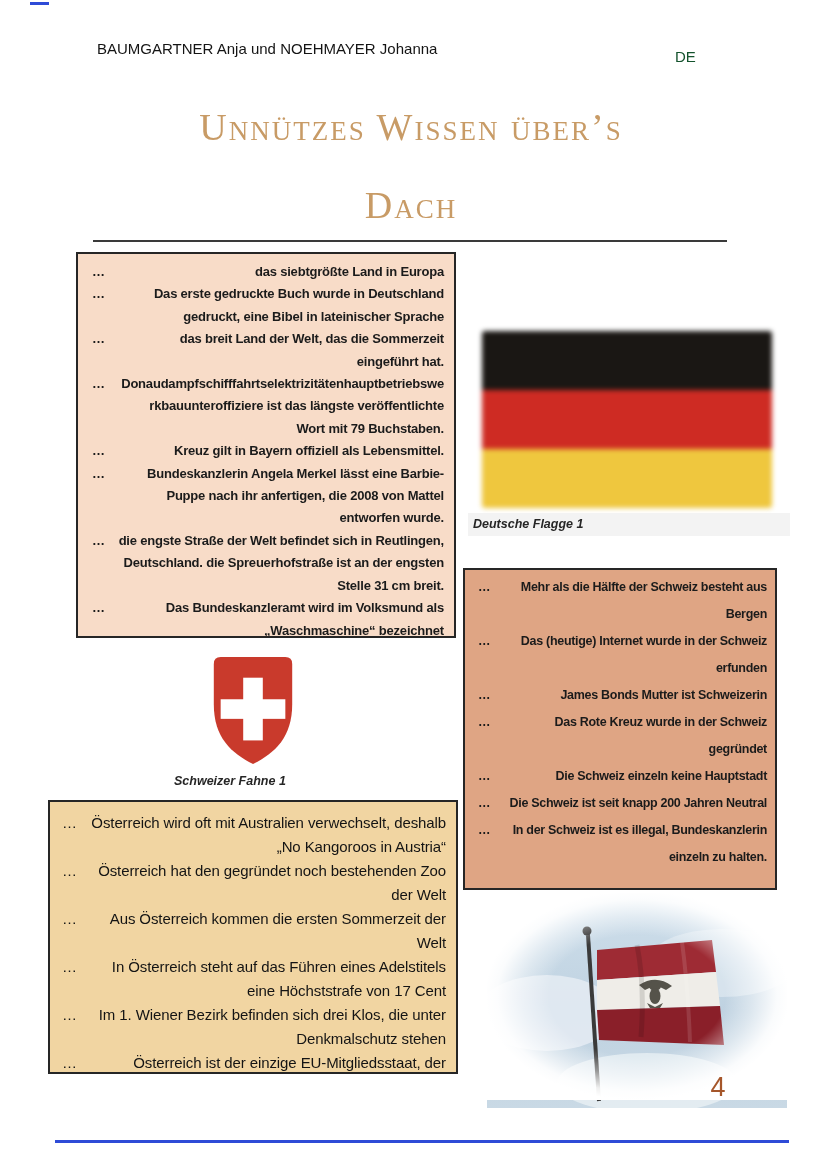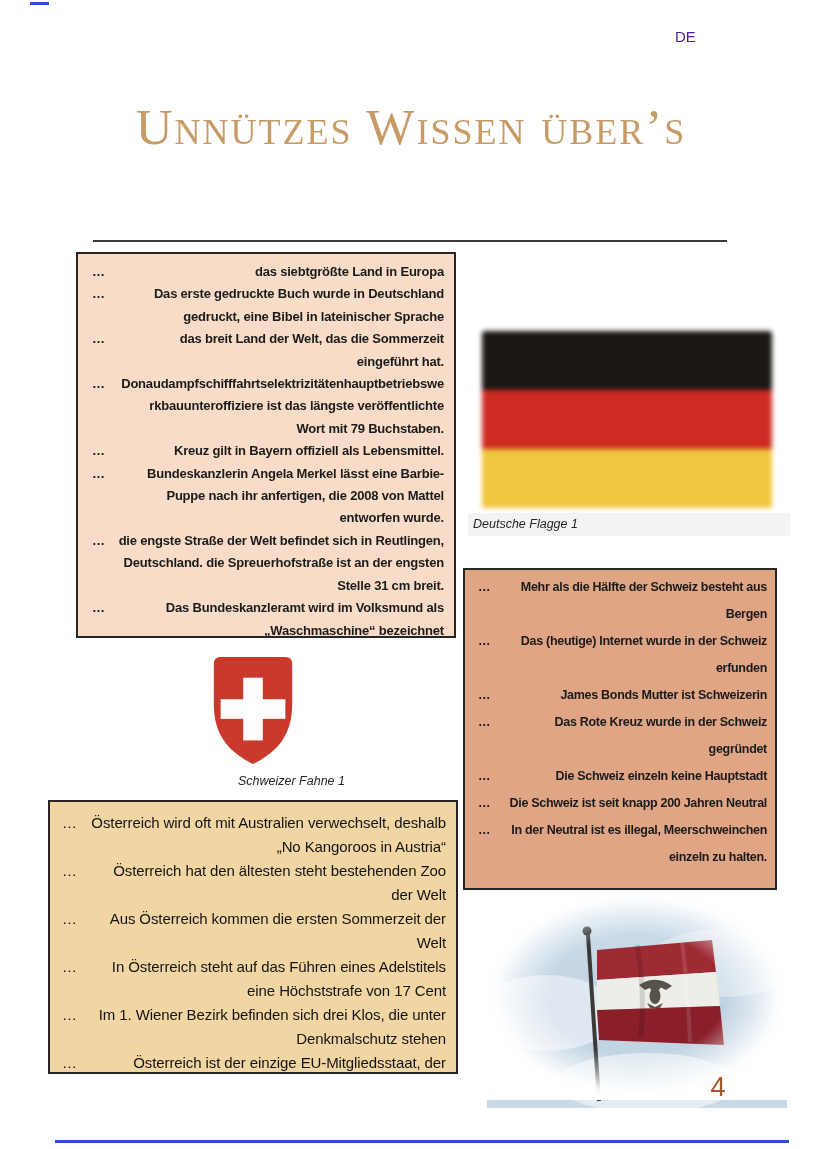--- a/index.html
+++ b/index.html
@@ -6,26 +6,26 @@
   .page{
     position:relative; width:821px; height:1149px; background:#ffffff;
     font-family:"Liberation Sans", sans-serif; overflow:hidden;
   }
   
   .accent-top{position:absolute; left:30px; top:2px; width:19px; height:3px; background:#2e4bd7;}
   .accent-bottom{position:absolute; left:55px; top:1140px; width:734px; height:3px; background:#2e4bd7;}
 
   
   .hdr-authors{position:absolute; left:97px; top:40px; font-size:15px; color:#141414;}
-  .hdr-lang{position:absolute; left:675px; top:28px; font-size:15px; color:#4c1d95;}
+  .hdr-lang{position:absolute; left:675px; top:48px; font-size:15px; color:#14532d;}
 
   
   .title{position:absolute; left:95px; top:88px; width:632px; text-align:center;
     font-family:"Liberation Serif", serif; font-variant:small-caps;
-    color:#c89b66; font-size:51px; letter-spacing:2px; line-height:78px; font-weight:400;}
+    color:#c89b66; font-size:38px; letter-spacing:2px; line-height:78px; font-weight:400;}
   .title-rule{position:absolute; left:93px; top:240px; width:634px; height:2px; background:#3a3a3a;}
 
   
   .factbox{position:absolute; box-sizing:border-box; border:2px solid #262626; overflow:hidden;}
   .factbox ul{list-style:none; margin:0; padding:0;}
   .factbox li{display:flex; align-items:flex-start;}
   .factbox .b{flex:none; text-align:left;}
   .factbox .t{flex:1; overflow-wrap:anywhere;text-align:right;}
 
   .box-de{left:76px; top:252px; width:380px; height:386px; background:#f8dcc8;
@@ -45,23 +45,23 @@
 
   
   .flag-de{position:absolute; left:482px; top:331px; width:290px; height:177px;}
   .flag-de-inner{position:absolute; inset:0; filter:blur(2.5px); border-radius:3px; overflow:hidden;}
   .flag-de-inner .s1{height:33.4%; background:#1a1714;}
   .flag-de-inner .s2{height:33.3%; background:#ce2b23;}
   .flag-de-inner .s3{height:33.3%; background:#efc73e;}
 
   .caption-strip-de{position:absolute; left:468px; top:513px; width:322px; height:23px;
     background:#f3f3f3;}
-  .caption{font-style:italic; font-size:12.5px; color:#262626; line-height:23px;}
+  .caption{font-style:italic; font-size:12.5px; color:#262626; line-height:23px;font-weight:bold;}
   .caption-de-text{padding-left:5px;}
-  .caption-ch{position:absolute; left:190px; top:770px; width:155px; text-align:right;}
+  .caption-ch{position:absolute; left:174px; top:770px; width:155px; text-align:left;}
 
   
   .shield-ch{position:absolute; left:204px; top:657px; width:98px; height:110px;}
 
   
   .photo-at{position:absolute; left:487px; top:893px; width:300px; height:205px;}
   .photo-at svg{position:absolute; inset:0;}
   .photo-at .feather{position:absolute; inset:-2px;
     background:radial-gradient(ellipse closest-side at 50% 50%,
       rgba(255,255,255,0) 58%, rgba(255,255,255,0.45) 76%,
@@ -71,24 +71,26 @@
     font-size:27px; color:#a5562a;}
 </style>
 </head>
 <body>
 
 <div class="page">
 
   <div class="accent-top"></div>
   <div class="accent-bottom"></div>
 
+  <div class="hdr-authors">BAUMGARTNER Anja und NOEHMAYER Johanna</div>
   <div class="hdr-lang">DE</div>
 
   <div class="title">
     <div>Unnützes Wissen über’s</div>
+    <div>Dach</div>
   </div>
   <div class="title-rule"></div>
 
   <div class="factbox box-de">
     <ul>
 
         <li>
           <span class="b">…</span>
           <span class="t">das siebtgrößte Land in Europa</span>
         </li>
@@ -169,21 +171,21 @@
           <span class="t">Die Schweiz einzeln keine Hauptstadt</span>
         </li>
 
         <li>
           <span class="b">…</span>
           <span class="t">Die Schweiz ist seit knapp 200 Jahren Neutral</span>
         </li>
 
         <li>
           <span class="b">…</span>
-          <span class="t">In der Neutral ist es illegal, Meerschweinchen einzeln zu halten.</span>
+          <span class="t">In der Schweiz ist es illegal, Bundeskanzlerin einzeln zu halten.</span>
         </li>
       </ul>
   </div>
 
   <div class="shield-ch">
     <svg width="98" height="110" viewBox="0 0 100 112">
       <path d="M10,7 Q10,0 17,0 L83,0 Q90,0 90,7 L90,48 C90,82 72,98 50,109 C28,98 10,82 10,48 Z" fill="#c93a2c"></path>
       <rect x="40" y="21" width="20" height="64" fill="#ffffff"></rect>
       <rect x="17" y="43" width="66" height="20" fill="#ffffff"></rect>
     </svg>
@@ -193,21 +195,21 @@
   <div class="factbox box-at">
     <ul>
 
         <li>
           <span class="b">…</span>
           <span class="t">Österreich wird oft mit Australien verwechselt, deshalb „No Kangoroos in Austria“</span>
         </li>
 
         <li>
           <span class="b">…</span>
-          <span class="t">Österreich hat den ältesten steht bestehenden Zoo der Welt</span>
+          <span class="t">Österreich hat den gegründet noch bestehenden Zoo der Welt</span>
         </li>
 
         <li>
           <span class="b">…</span>
           <span class="t">Aus Österreich kommen die ersten Sommerzeit der Welt</span>
         </li>
 
         <li>
           <span class="b">…</span>
           <span class="t">In Österreich steht auf das Führen eines Adelstitels eine Höchststrafe von 17 Cent</span>

